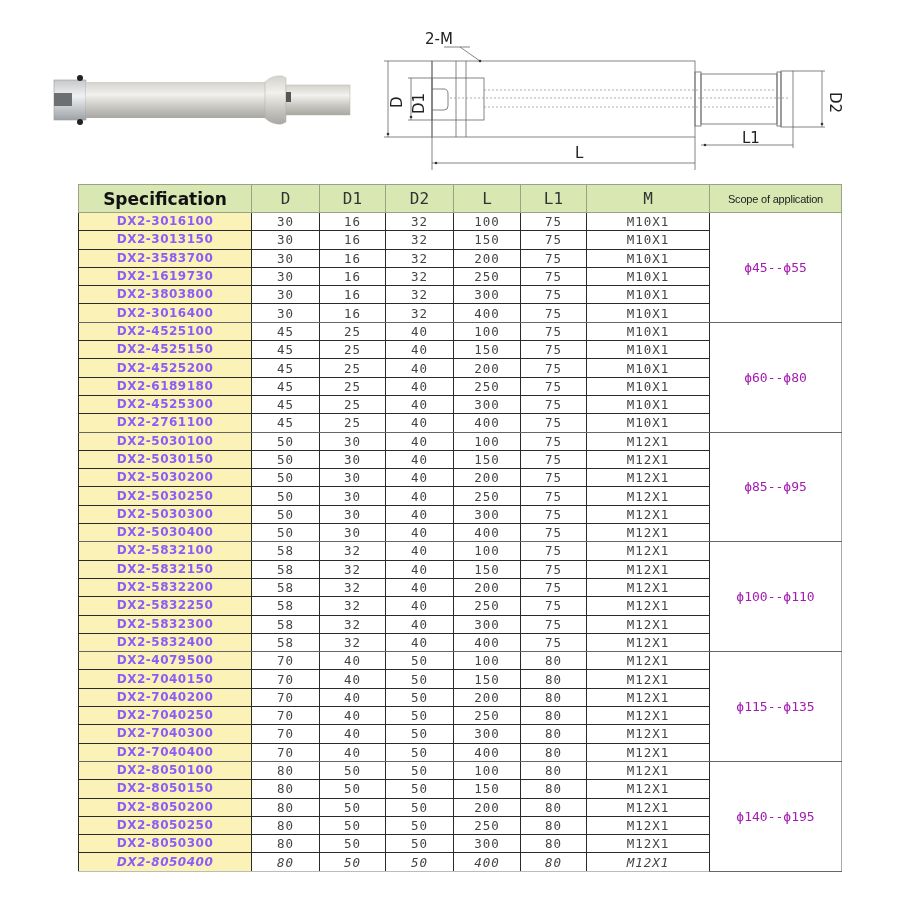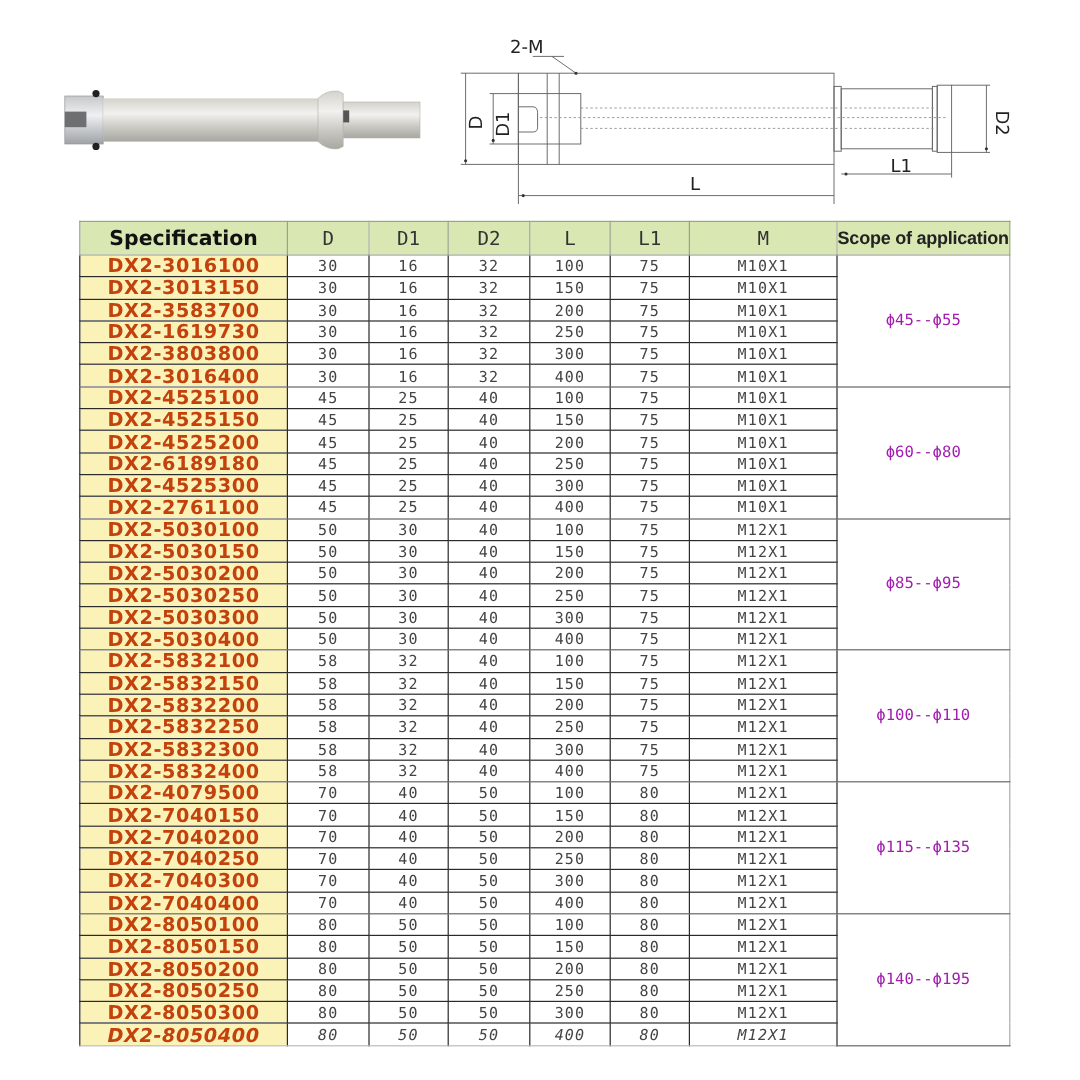--- a/index.html
+++ b/index.html
@@ -6,28 +6,28 @@
   body { width: 900px; height: 900px; position: relative; overflow: hidden; font-family: "DejaVu Sans", sans-serif; }
 
   
   .photo { position: absolute; left: 50px; top: 70px; width: 310px; height: 60px; }
 
   
   .drawing { position: absolute; left: 380px; top: 20px; width: 500px; height: 150px; }
   .drawing text { font-family: "DejaVu Sans", sans-serif; fill: #222; }
 
   
-  .spec-table { position: absolute; left: 66px; top: 184px; border-collapse: collapse; table-layout: fixed; }
+  .spec-table { position: absolute; left: 78px; top: 184px; border-collapse: collapse; table-layout: fixed; }
   .spec-table th, .spec-table td { border: 1.3px solid #2a2a2a; padding: 0; text-align: center; overflow: hidden; white-space: nowrap; }
   .spec-table th { background: #d9e7b3; height: 27px; font-weight: normal; color: #222; border-color: #9aa287; }
   .spec-table th.spec-h { font-family: "DejaVu Sans", sans-serif; font-weight: bold; font-size: 17px; color: #111; }
   .spec-table th.dim-h { font-family: "DejaVu Sans Mono", monospace; font-size: 16px; color: #333; }
-  .spec-table th.scope-h { font-family: "Liberation Sans", sans-serif; font-size: 15px; font-weight: bold; color: #222; letter-spacing: -0.2px; }
+  .spec-table th.scope-h { font-family: "Liberation Sans", sans-serif; font-size: 11px; font-weight: normal; color: #222; letter-spacing: -0.2px; }
   .spec-table td { height: 17.3px; font-size: 12.5px; line-height: 17px; }
-  .spec-table td.model { background: #fbf2b8; font-family: "DejaVu Sans", sans-serif; font-weight: bold; color: #c2410c; letter-spacing: 0.5px; font-size: 16px; }
+  .spec-table td.model { background: #fbf2b8; font-family: "DejaVu Sans", sans-serif; font-weight: bold; color: #8b5cf6; letter-spacing: 0.5px; font-size: 12px; }
   .spec-table td.val { background: #ffffff; font-family: "DejaVu Sans Mono", monospace; color: #444; letter-spacing: 1px; }
   .spec-table td.scope { background: #ffffff; font-family: "DejaVu Sans Mono", monospace; color: #a21caf; font-size: 13px; border-left: 1.3px solid #2a2a2a; border-right: 1.3px solid #aaa; }
   .spec-table td.scope.group-end, .spec-table tr.group-end td { border-bottom: 1.3px solid #666; }
   .spec-table tr:last-child td { border-bottom: 1.3px solid #bbb; font-style: italic; }
   col.c-spec { width: 173px; } col.c-d { width: 68px; } col.c-d1 { width: 66px; } col.c-d2 { width: 68px; }
   col.c-l { width: 67px; } col.c-l1 { width: 66px; } col.c-m { width: 123px; } col.c-scope { width: 132px; }
 </style>
 </head>
 <body>
 

